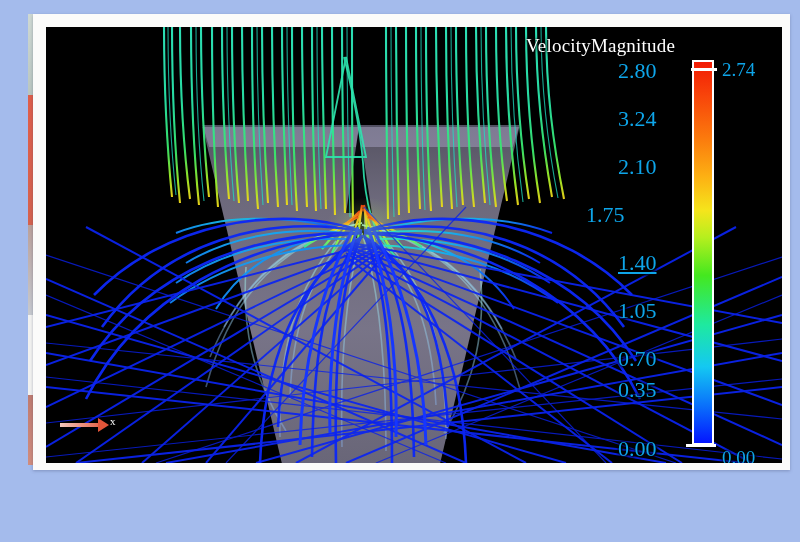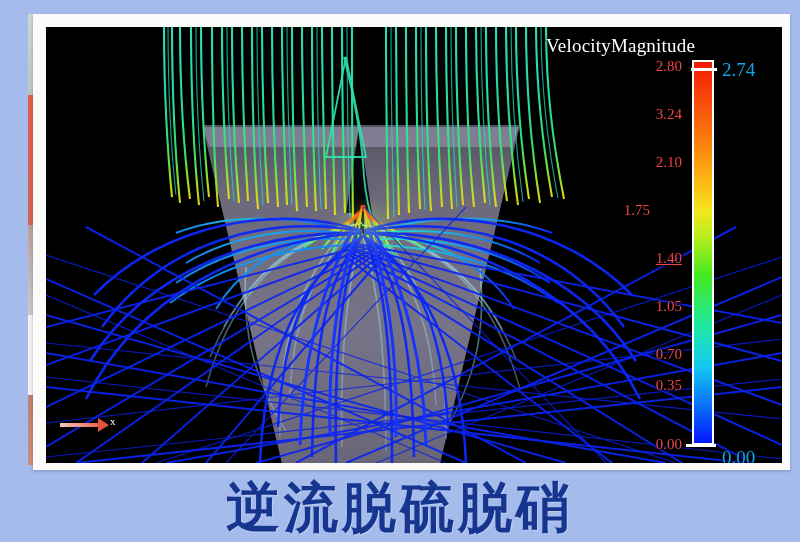--- a/index.html
+++ b/index.html
@@ -69,39 +69,39 @@
   .wedge-r{position:absolute;left:440px;top:150px;width:100px;height:286px;
     background:rgba(0,0,0,.55);clip-path:polygon(0 0,100% 0,60% 100%,0 100%);}
 
   
   svg.lines{position:absolute;inset:0;width:736px;height:436px;overflow:visible;}
 
   
   .legend-title{
     position:absolute;left:480px;top:8px;
     color:#fff;font-size:19px;font-family:"Liberation Serif",serif;
-    text-shadow:0 0 4px #000,0 0 2px #000;white-space:nowrap;letter-spacing:.2px;padding-left:20px;
+    text-shadow:0 0 4px #000,0 0 2px #000;white-space:nowrap;letter-spacing:.2px;
   }
   .cbar-wrap{position:absolute;left:646px;top:33px;width:22px;height:385px;}
   .cbar{
     position:absolute;inset:0;
     background:linear-gradient(180deg,
       #f21c05 0%, #f8450a 9%, #fb7a0d 20%, #fdb013 30%,
       #f5e51c 39%, #b6ef1e 46%, #44e81f 56%,
       #1ee9a0 69%, #14c8f2 80%, #0a72fb 90%, #0415ff 100%);
     border:2px solid #ffffff;box-sizing:border-box;
   }
   .cb-tick{position:absolute;left:-1px;width:26px;height:3px;background:#fff;}
   .cb-tick.top{top:8px;}
   .cb-tick.bot{bottom:-2px;left:-6px;width:30px;}
 
   .tick-label{
-    position:absolute;color:#ef4444;font-size:15px;font-family:"Liberation Serif",serif;
+    position:absolute;color:#0ea5e9;font-size:22px;font-family:"Liberation Serif",serif;
     text-shadow:0 0 4px #000,0 0 3px #000,1px 1px 2px #000;
-    text-align:right;width:64px;
+    text-align:left;width:64px;
   }
   .range-label{
     position:absolute;color:#0ea5e9;font-size:19px;font-family:"Liberation Serif",serif;
     text-shadow:0 0 4px #000,0 0 3px #000,1px 1px 2px #000;white-space:nowrap;
   }
 
   
   .axes{position:absolute;left:14px;bottom:26px;width:66px;height:24px;}
   .axes-arrow{position:absolute;left:0;top:10px;width:46px;height:4px;
     background:linear-gradient(90deg,#f3c7bd,#e2553a);}
@@ -369,14 +369,13 @@
 
       <div class="axes">
         <div class="axes-arrow"></div>
         <div class="axes-head"></div>
         <div class="axes-x">x</div>
       </div>
 
     </div>
   </div>
 
-  <div id="caption">逆流脱硫脱硝</div>
 </div>
 
 </body></html>

